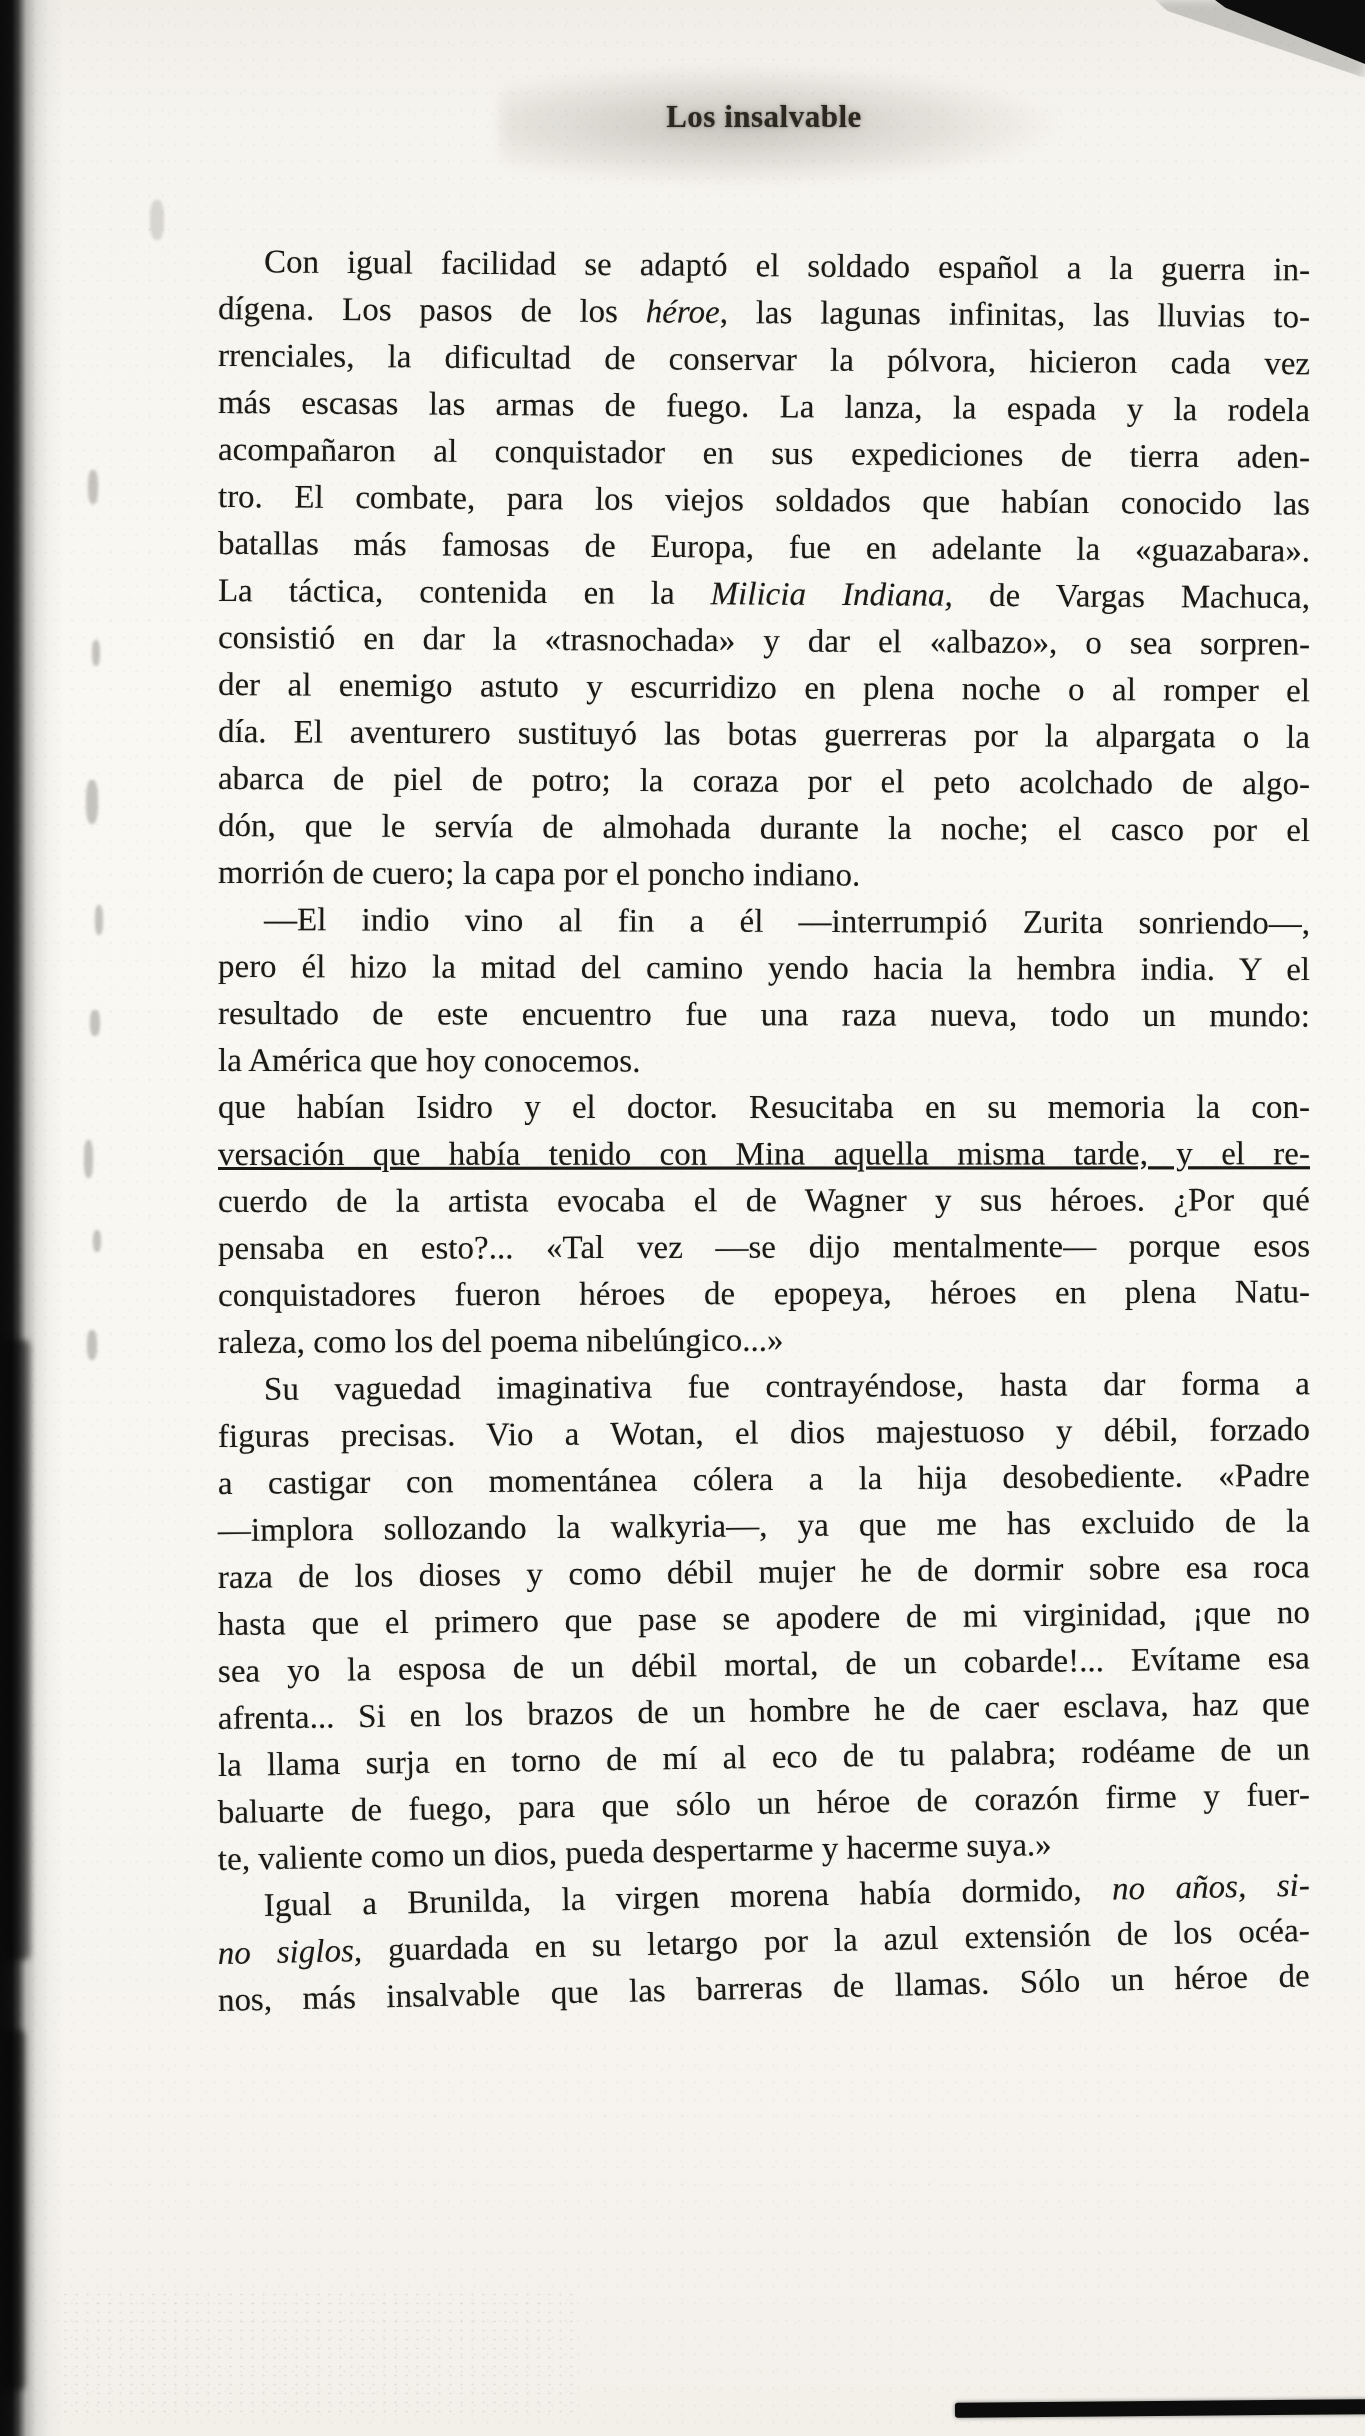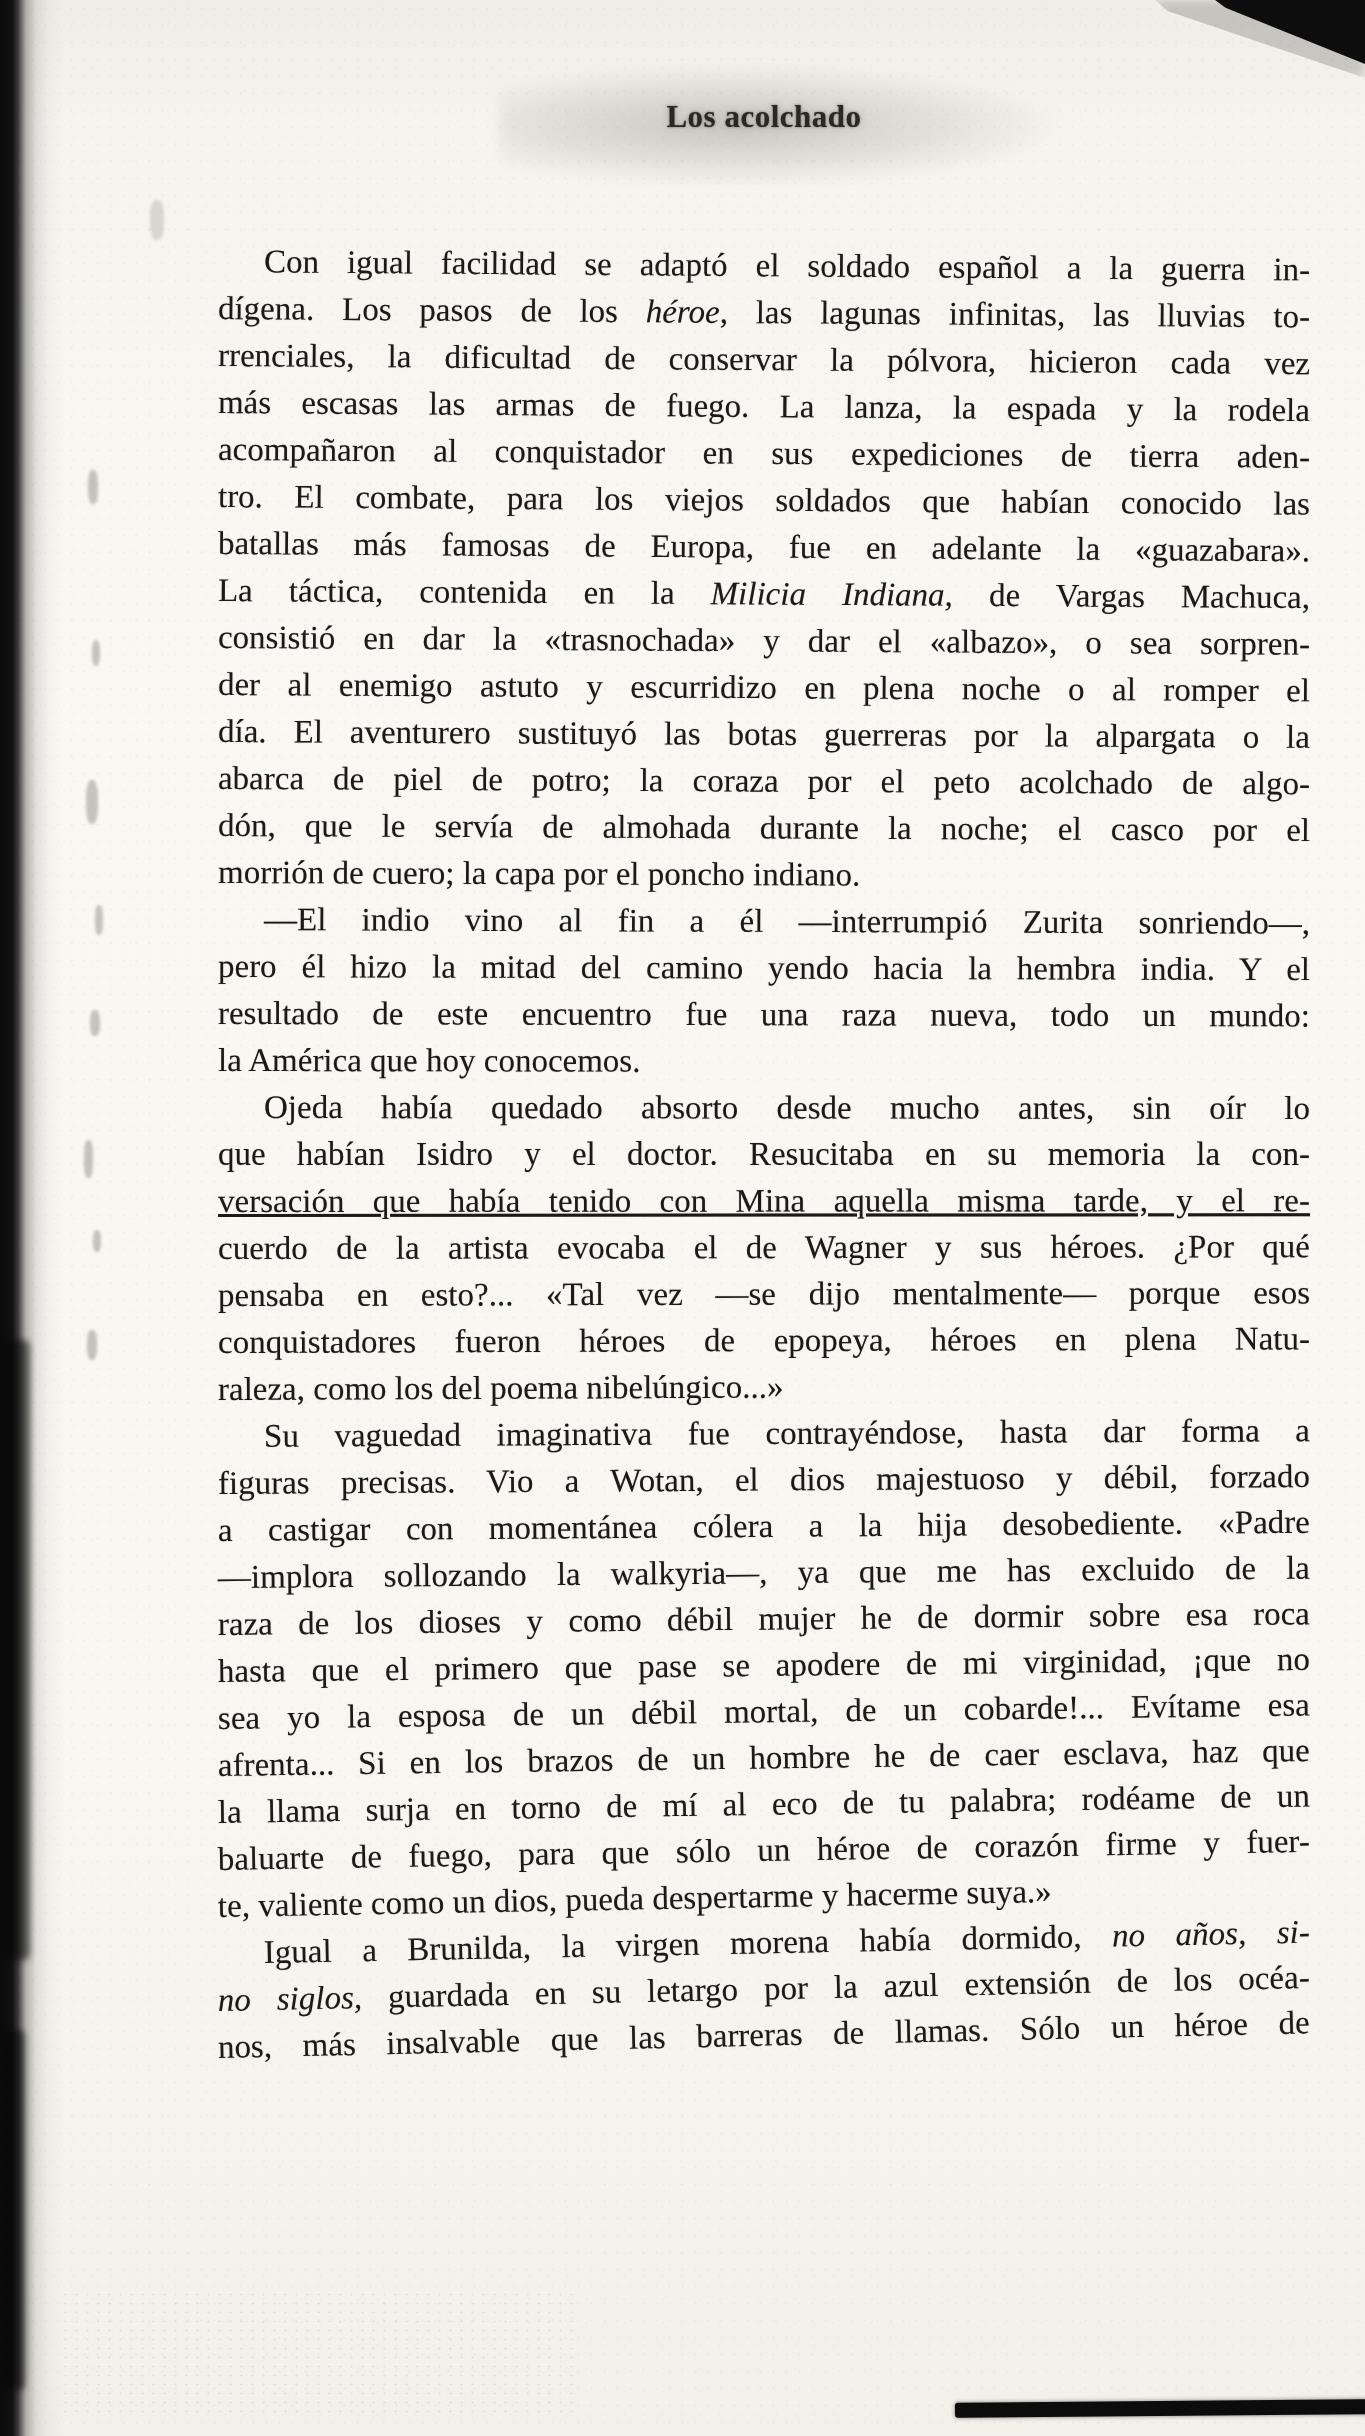--- a/index.html
+++ b/index.html
@@ -96,21 +96,21 @@
   <div class="mark" style="left:92px;top:640px;width:8px;height:26px;"></div>
   <div class="mark" style="left:86px;top:780px;width:12px;height:44px;"></div>
   <div class="mark" style="left:95px;top:905px;width:8px;height:30px;"></div>
   <div class="mark" style="left:90px;top:1010px;width:10px;height:26px;"></div>
   <div class="mark" style="left:84px;top:1140px;width:9px;height:38px;"></div>
   <div class="mark" style="left:93px;top:1230px;width:8px;height:22px;"></div>
   <div class="mark" style="left:87px;top:1330px;width:10px;height:30px;"></div>
   <div class="mark" style="left:150px;top:200px;width:14px;height:40px;opacity:.6;"></div>
   <div class="bottom-speckle"></div>
 
-  <div class="running-head">Los acolchado</div>
+  <div class="running-head">Los insalvable</div>
 
   <div class="textblock">
 
     <div class="para">
       <div class="line indent" style="transform: rotate(0.444deg);">Con igual facilidad se adaptó el soldado español a la guerra in-</div>
       <div class="line" style="transform: rotate(0.44deg);"><span>dígena. Los pasos de los </span><em>héroe</em><span>, las lagunas infinitas, las lluvias to-</span></div>
       <div class="line" style="transform: rotate(0.433deg);">rrenciales, la dificultad de conservar la pólvora, hicieron cada vez</div>
       <div class="line" style="transform: rotate(0.424deg);">más escasas las armas de fuego. La lanza, la espada y la rodela</div>
       <div class="line" style="transform: rotate(0.414deg);">acompañaron al conquistador en sus expediciones de tierra aden-</div>
       <div class="line" style="transform: rotate(0.402deg);">tro. El combate, para los viejos soldados que habían conocido las</div>
@@ -125,21 +125,20 @@
     </div>
 
     <div class="para">
       <div class="line indent" style="transform: rotate(0.198deg);">—El indio vino al fin a él —interrumpió Zurita sonriendo—,</div>
       <div class="line" style="transform: rotate(0.164deg);">pero él hizo la mitad del camino yendo hacia la hembra india. Y el</div>
       <div class="line" style="transform: rotate(0.128deg);">resultado de este encuentro fue una raza nueva, todo un mundo:</div>
       <div class="line end" style="transform: rotate(0.089deg);">la América que hoy conocemos.</div>
     </div>
 
     <div class="para">
-      <div class="line indent" style="transform: rotate(0.048deg);">Ojeda había quedado absorto desde mucho antes, sin oír lo</div>
       <div class="line" style="transform: rotate(0.005deg);">que habían Isidro y el doctor. Resucitaba en su memoria la con-</div>
       <div class="line" style="transform: rotate(-0.041deg); text-decoration: underline;">versación que había tenido con Mina aquella misma tarde, y el re-</div>
       <div class="line" style="transform: rotate(-0.089deg);">cuerdo de la artista evocaba el de Wagner y sus héroes. ¿Por qué</div>
       <div class="line" style="transform: rotate(-0.139deg);">pensaba en esto?... «Tal vez —se dijo mentalmente— porque esos</div>
       <div class="line" style="transform: rotate(-0.192deg);">conquistadores fueron héroes de epopeya, héroes en plena Natu-</div>
       <div class="line end" style="transform: rotate(-0.248deg);">raleza, como los del poema nibelúngico...»</div>
     </div>
 
     <div class="para">
       <div class="line indent" style="transform: rotate(-0.306deg);">Su vaguedad imaginativa fue contrayéndose, hasta dar forma a</div>

